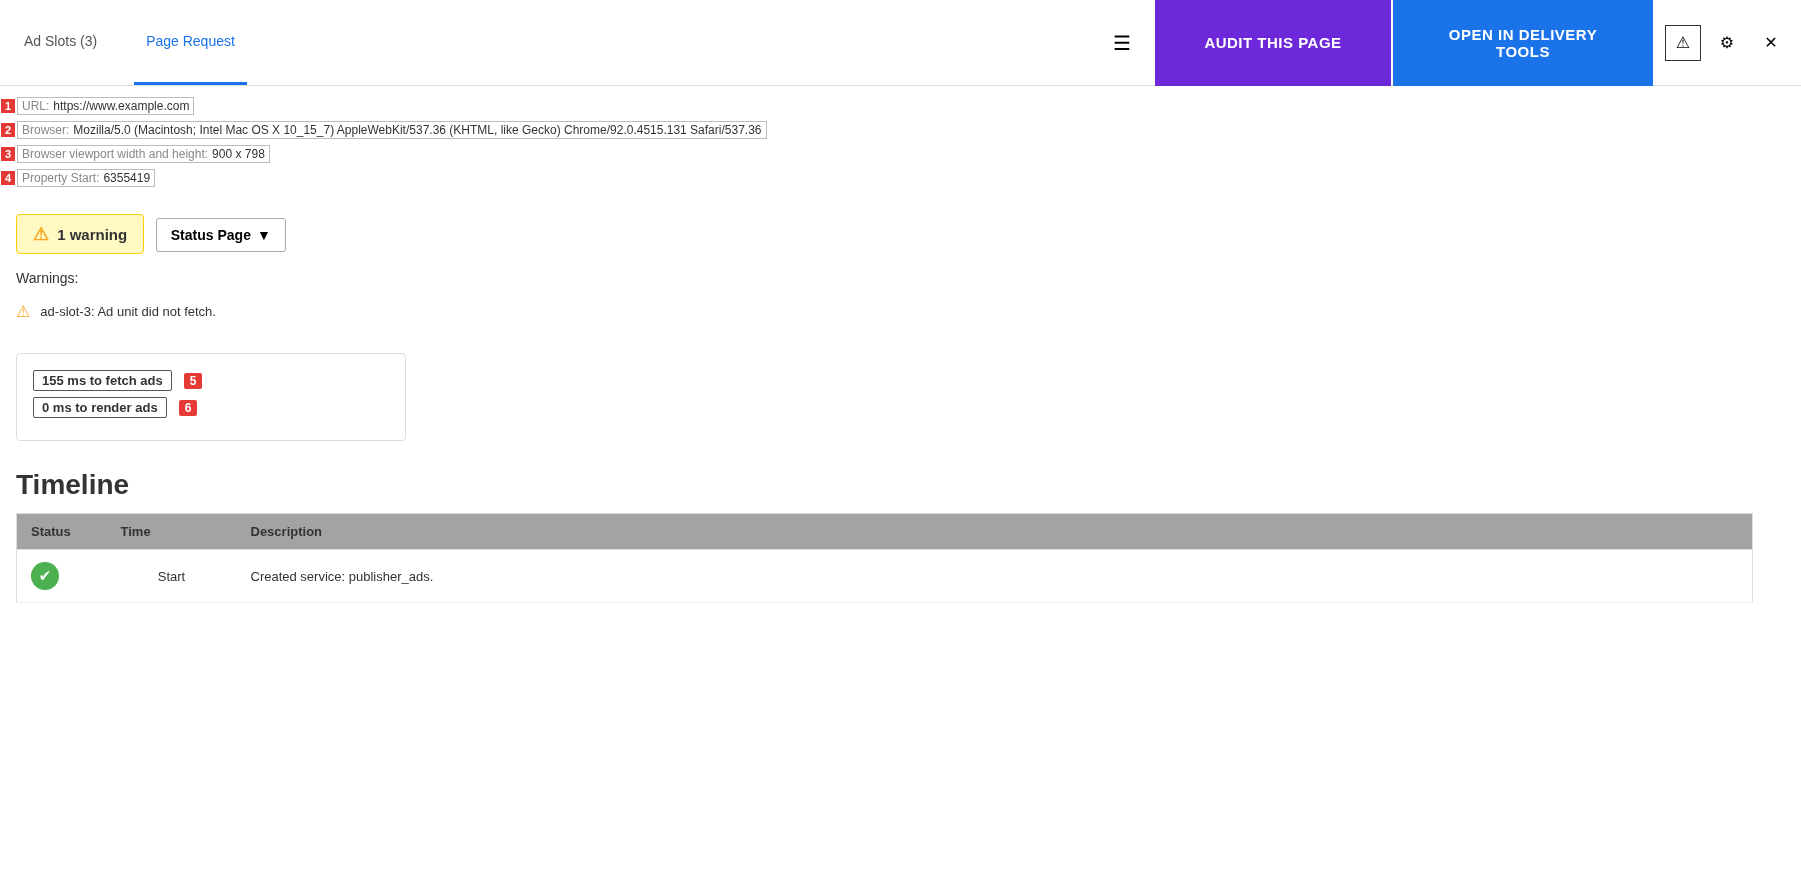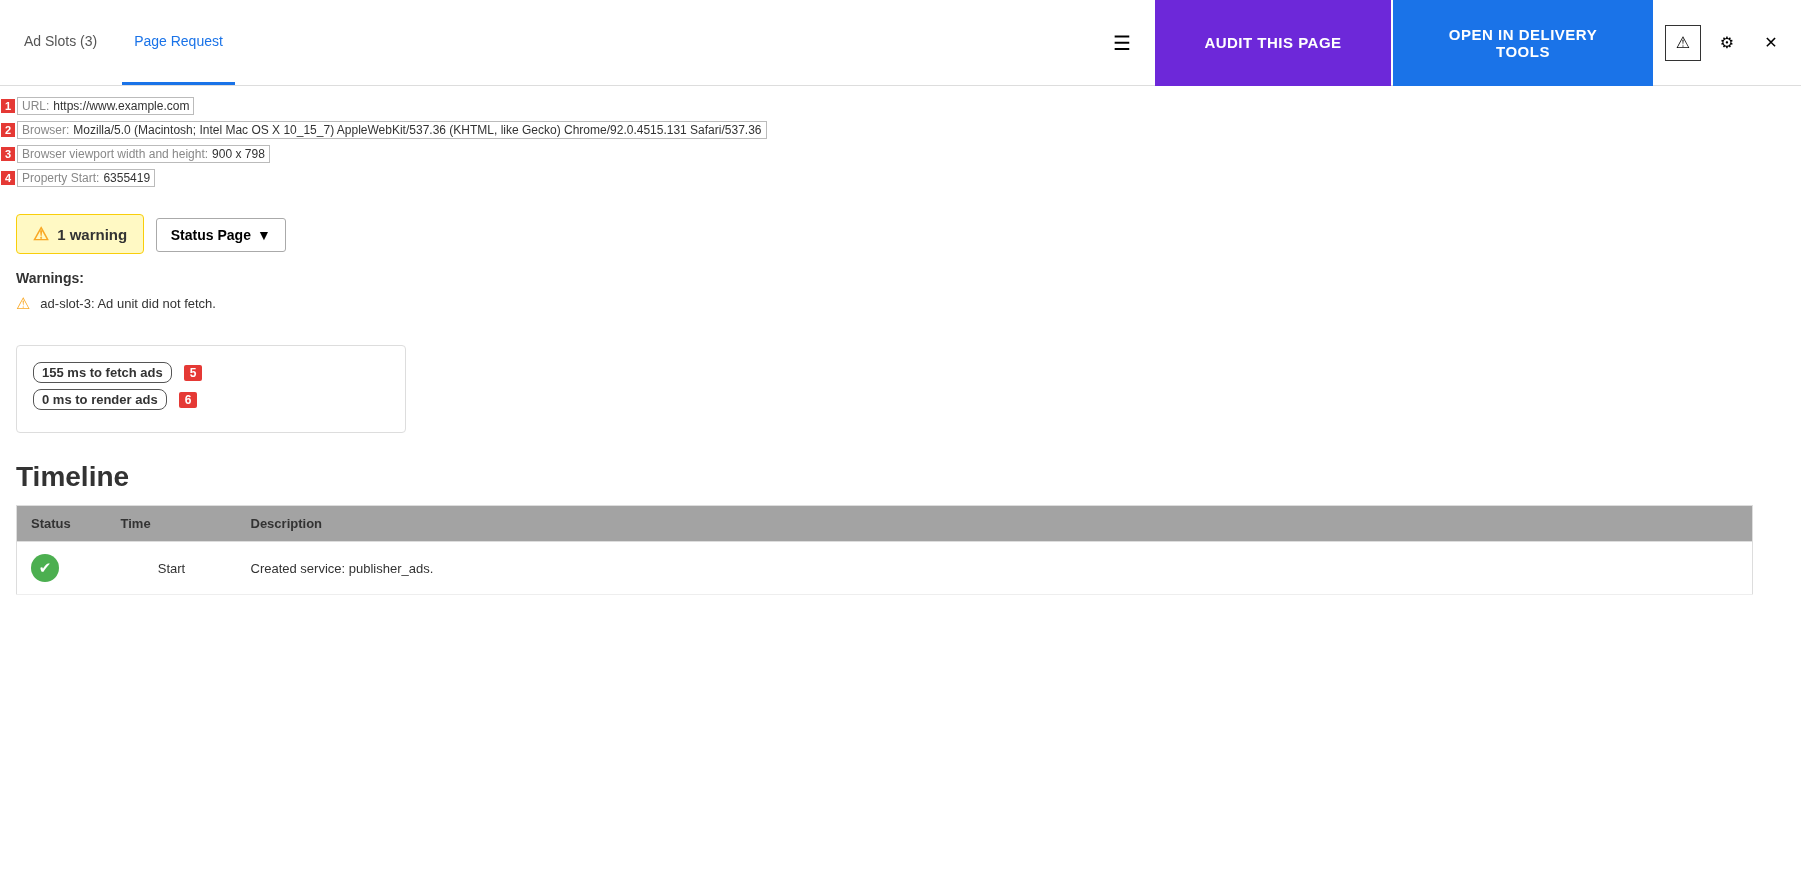--- a/index.html
+++ b/index.html
@@ -11,21 +11,21 @@
       align-items: center;
       border-bottom: 1px solid #ddd;
       height: 86px;
       padding: 0 12px;
       position: relative;
     }
     .tabs {
       display: flex;
       align-items: flex-end;
       height: 100%;
-      gap: 13px;
+      gap: 25px;
     }
     .tab {
       padding: 8px 12px;
       cursor: pointer;
       font-size: 14px;
       color: #555;
       border-bottom: 3px solid transparent;
       height: 100%;
       display: flex;
       align-items: center;
@@ -159,22 +159,22 @@
       align-items: center;
       gap: 6px;
     }
 
     
     .warnings-block {
       padding: 0 16px 16px 16px;
     }
     .warnings-title {
       font-size: 14px;
-      font-weight: bold;
-      margin-bottom: 8px;
+      font-weight: normal;
+      margin-bottom: 16px;
     }
     .warning-item {
       display: flex;
       align-items: center;
       font-size: 13px;
       color: #333;
       margin-bottom: 4px;
     }
     .warning-item-icon {
       color: #f9a825;
@@ -194,21 +194,21 @@
     }
     .stat-row {
       display: flex;
       align-items: center;
       font-size: 13px;
       margin-bottom: 6px;
     }
     .stat-label {
       border: 1px solid #555;
       padding: 2px 8px;
-      border-radius: 8px;
+      border-radius: 2px;
       font-weight: bold;
       margin-right: 6px;
       background: #fff;
     }
     .stat-num {
       font-weight: bold;
     }
     .stat-badge {
       background: #e53935;
       color: #fff;

